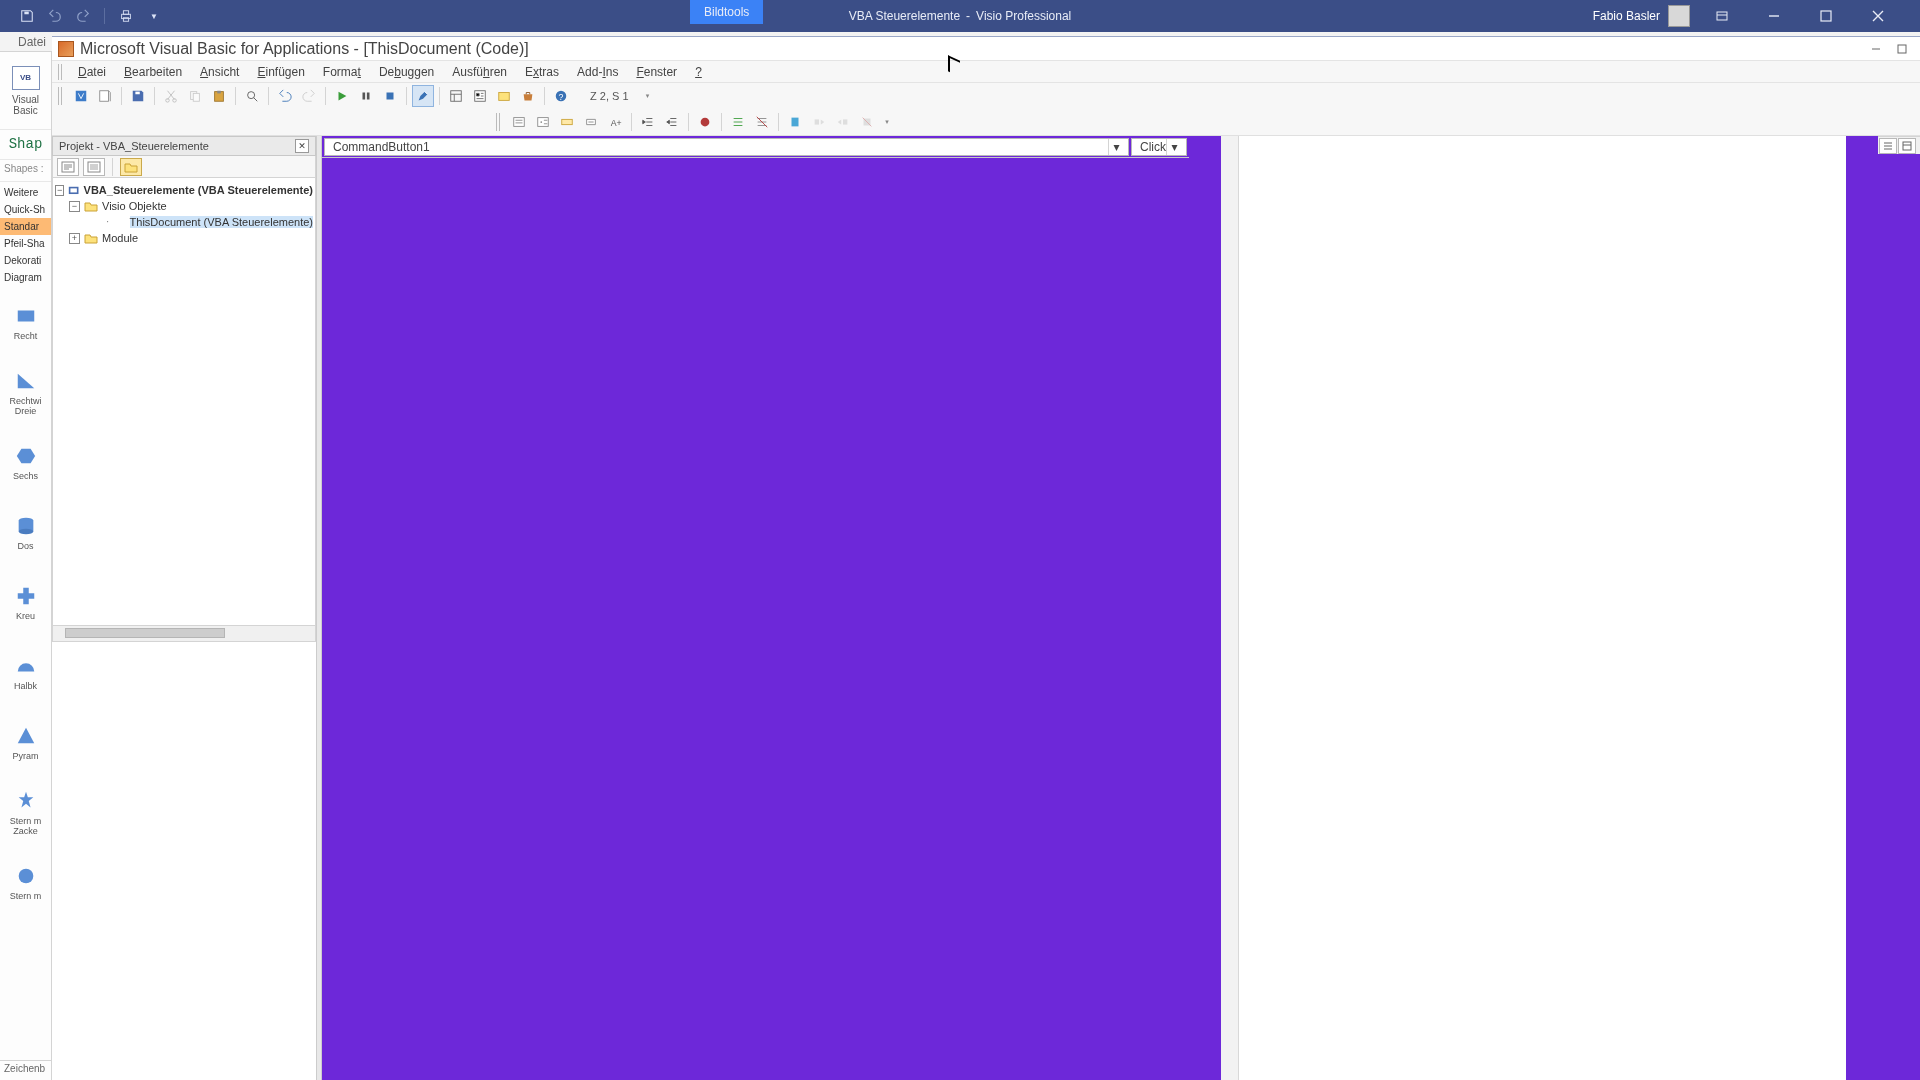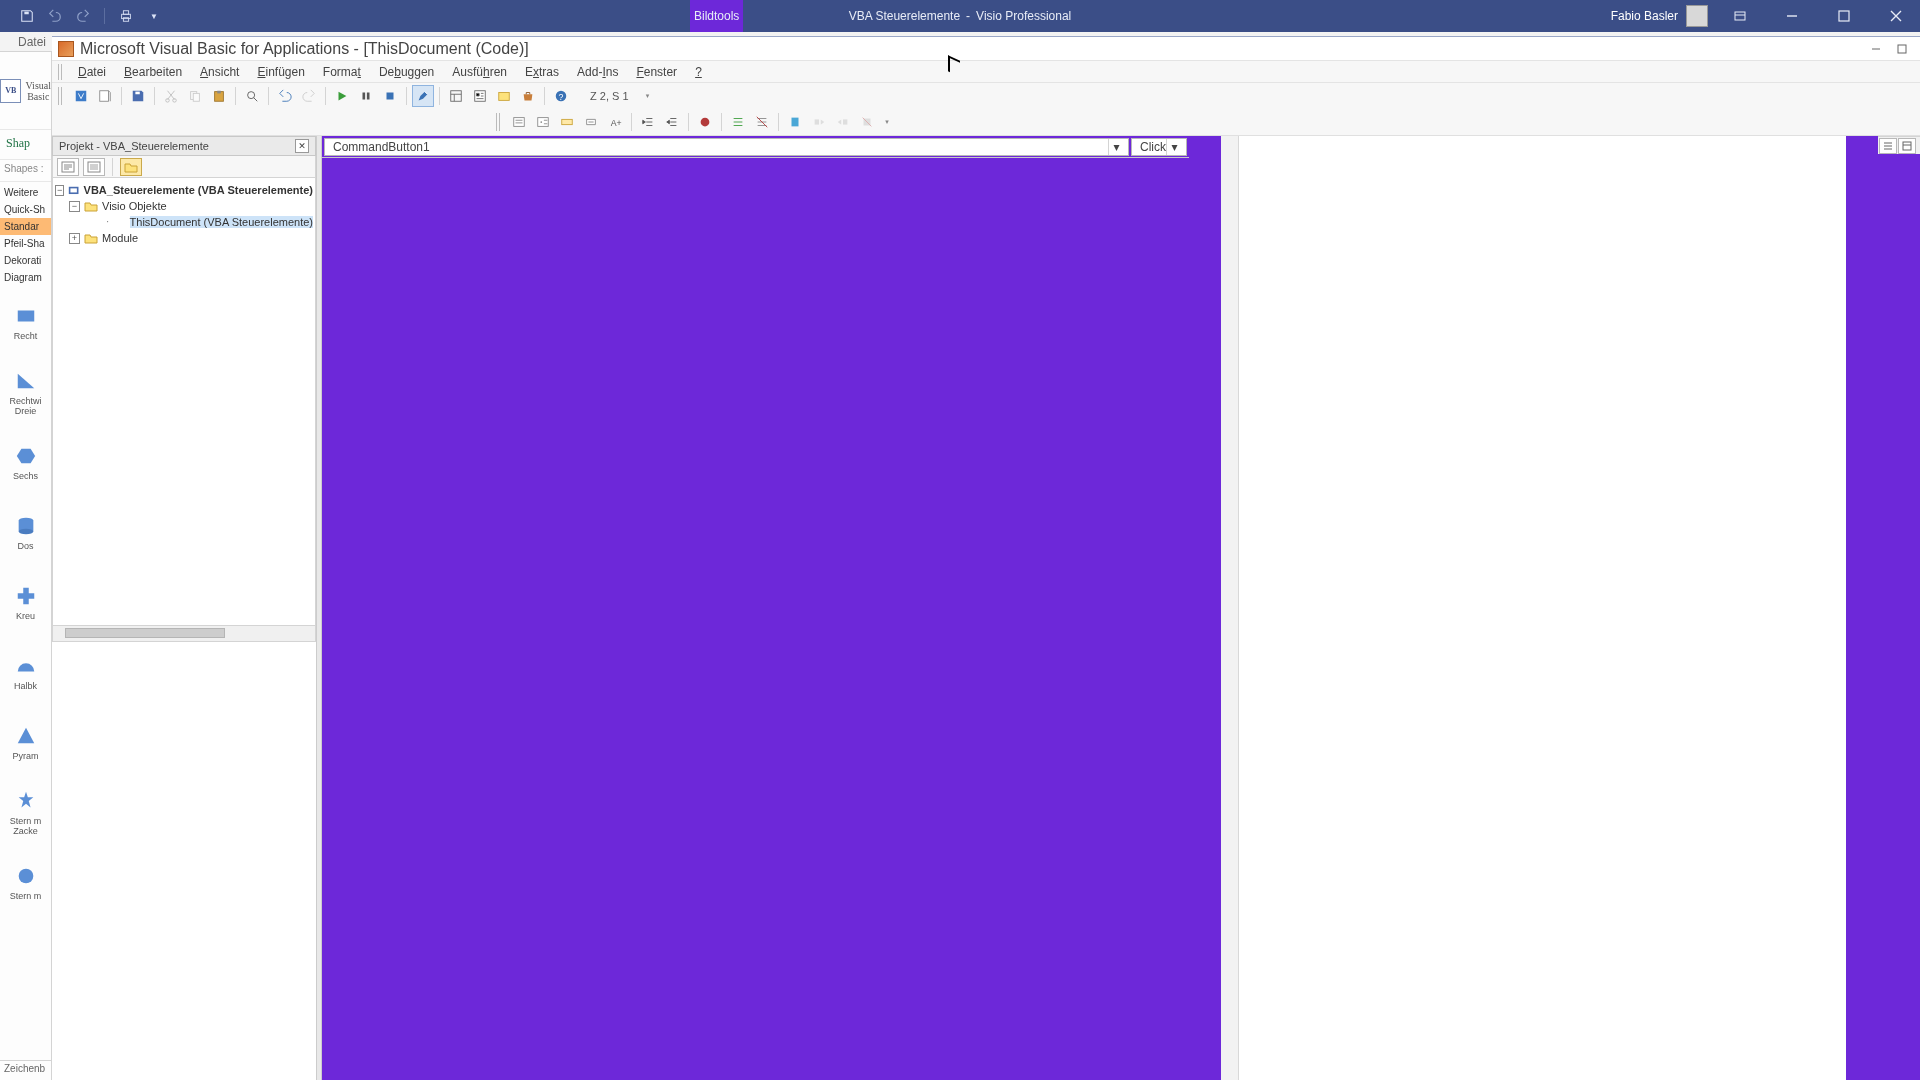--- a/index.html
+++ b/index.html
@@ -24,30 +24,30 @@
   position: relative;
 }
 .qat { display: flex; align-items: center; gap: 10px; padding-left: 18px; }
 .qat .qbtn {
   width: 18px; height: 18px; display: flex; align-items: center; justify-content: center;
   color: #dbe3f7; font-size: 14px;
 }
 .qat .qbtn svg { width: 14px; height: 14px; fill: #dbe3f7; }
 .qat .sep { width: 1px; height: 16px; background: #5c6ea0; margin: 0 2px; }
 .title-tab {
-  position: absolute; left: 690px; top: 0; height: 32px;
-  padding: 0 4px; display: flex; align-items: center;
-  background: #6d28d9; color: #e8ecf7;
+  position: absolute; left: 690px; top: 0; height: 24px;
+  padding: 0 14px; display: flex; align-items: center;
+  background: #3b82f6; color: #e8ecf7;
 }
 .title-doc {
   position: absolute; left: 50%; transform: translateX(-50%);
   color: #e8ecf7; display: flex; align-items: center; gap: 6px;
 }
 .title-right {
-  margin-left: auto; display: flex; align-items: center; gap: 12px; padding-right: 4px;
+  margin-left: auto; display: flex; align-items: center; gap: 12px; padding-right: 22px;
 }
 .title-right .user { display: flex; align-items: center; gap: 8px; }
 .title-right .avatar {
   width: 22px; height: 22px; background: #d8d8d8; border: 1px solid #999;
 }
 .title-right .winbtn {
   width: 40px; height: 32px; display: flex; align-items: center; justify-content: center;
   color: #e8ecf7; font-size: 12px;
 }
 
@@ -66,31 +66,31 @@
   position: absolute;
   left: 0; top: 52px; bottom: 0;
   width: 52px;
   background: #fdfdfd;
   border-right: 1px solid #d4d4d4;
   display: flex; flex-direction: column;
   font-size: 10px;
   color: #555;
 }
 .vb-button {
-  height: 78px; display: flex; flex-direction: row; align-items: center; justify-content: center;
-  border-bottom: 1px solid #e8e8e8; gap: 4px; font-family: Liberation Serif, serif;
+  height: 78px; display: flex; flex-direction: column; align-items: center; justify-content: center;
+  border-bottom: 1px solid #e8e8e8; gap: 4px;
 }
 .vb-button .vbicon {
   width: 28px; height: 24px; background: #fff; border: 1px solid #7b8fb8;
   display: flex; align-items: center; justify-content: center;
   color: #3b4e87; font-weight: bold; font-size: 8px;
 }
 .shapes-head {
-  height: 30px; padding: 6px 6px; font-size: 12px; color: #217346;
-  border-bottom: 1px solid #e8e8e8; font-family: Liberation Serif, serif;
+  height: 30px; padding: 6px 6px; font-size: 14px; color: #217346;
+  border-bottom: 1px solid #e8e8e8; font-family: Liberation Mono, monospace; text-align: center;
 }
 .shapes-search {
   height: 22px; padding: 3px 4px; font-size: 10px; color: #888;
   border-bottom: 1px solid #e8e8e8;
 }
 .stencil-list { padding: 2px 0; }
 .stencil-item { padding: 3px 4px; font-size: 10px; color: #333; white-space: nowrap; overflow: hidden; }
 .stencil-item.sel { background: #fdba74; }
 .shape-grid { flex: 1; overflow: hidden; }
 .shape-cell {

